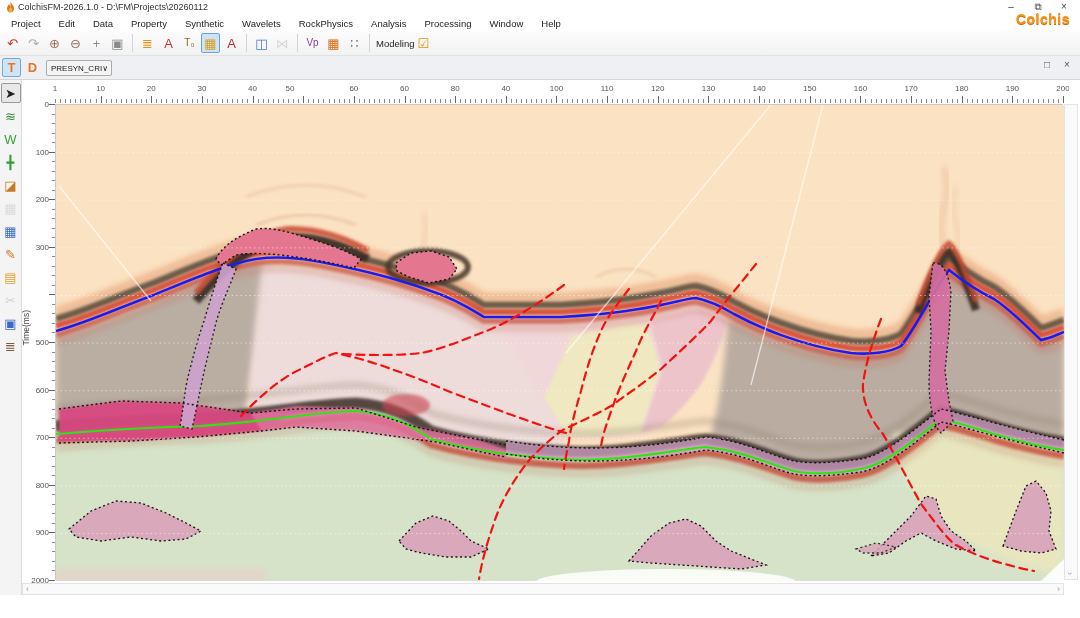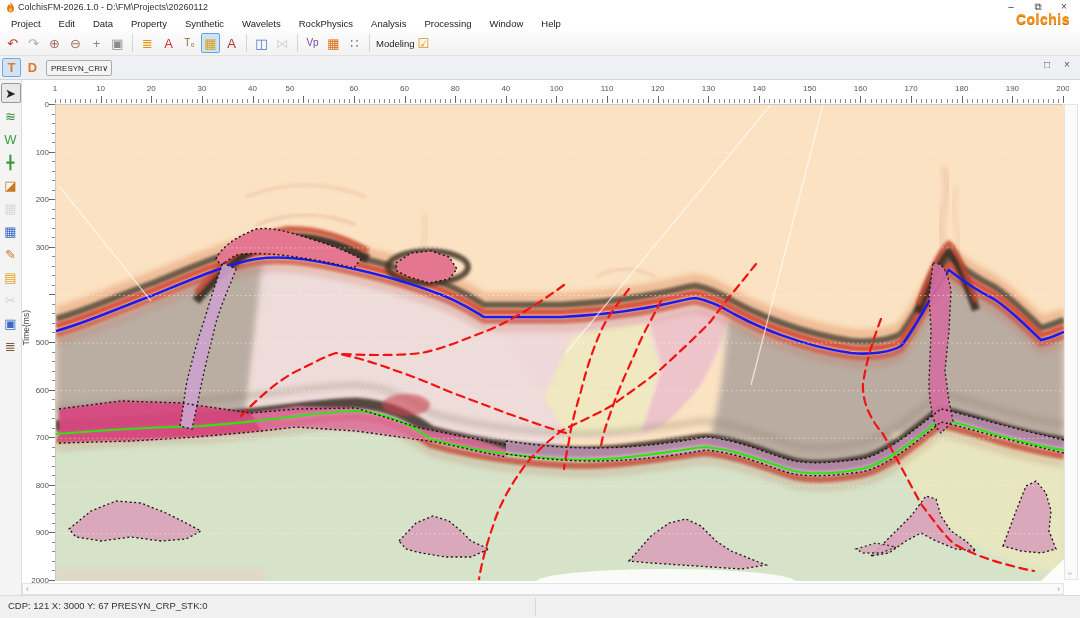--- a/index.html
+++ b/index.html
@@ -621,18 +621,14 @@
   </div>
 
   <div id="vscroll">
     <span class="scr-arrow">›</span>
   </div>
   <div id="hscroll">
     <span class="scr-arrow">‹</span>
     <span class="scr-arrow">›</span>
   </div>
 
-  <div id="statusbar">
-    <span class="txt">CDP: 121  X: 3000 Y: 67 PRESYN_CRP_STK:0</span>
-    <span class="seg"></span>
-  </div>
 
 </div>
 
 </body></html>

